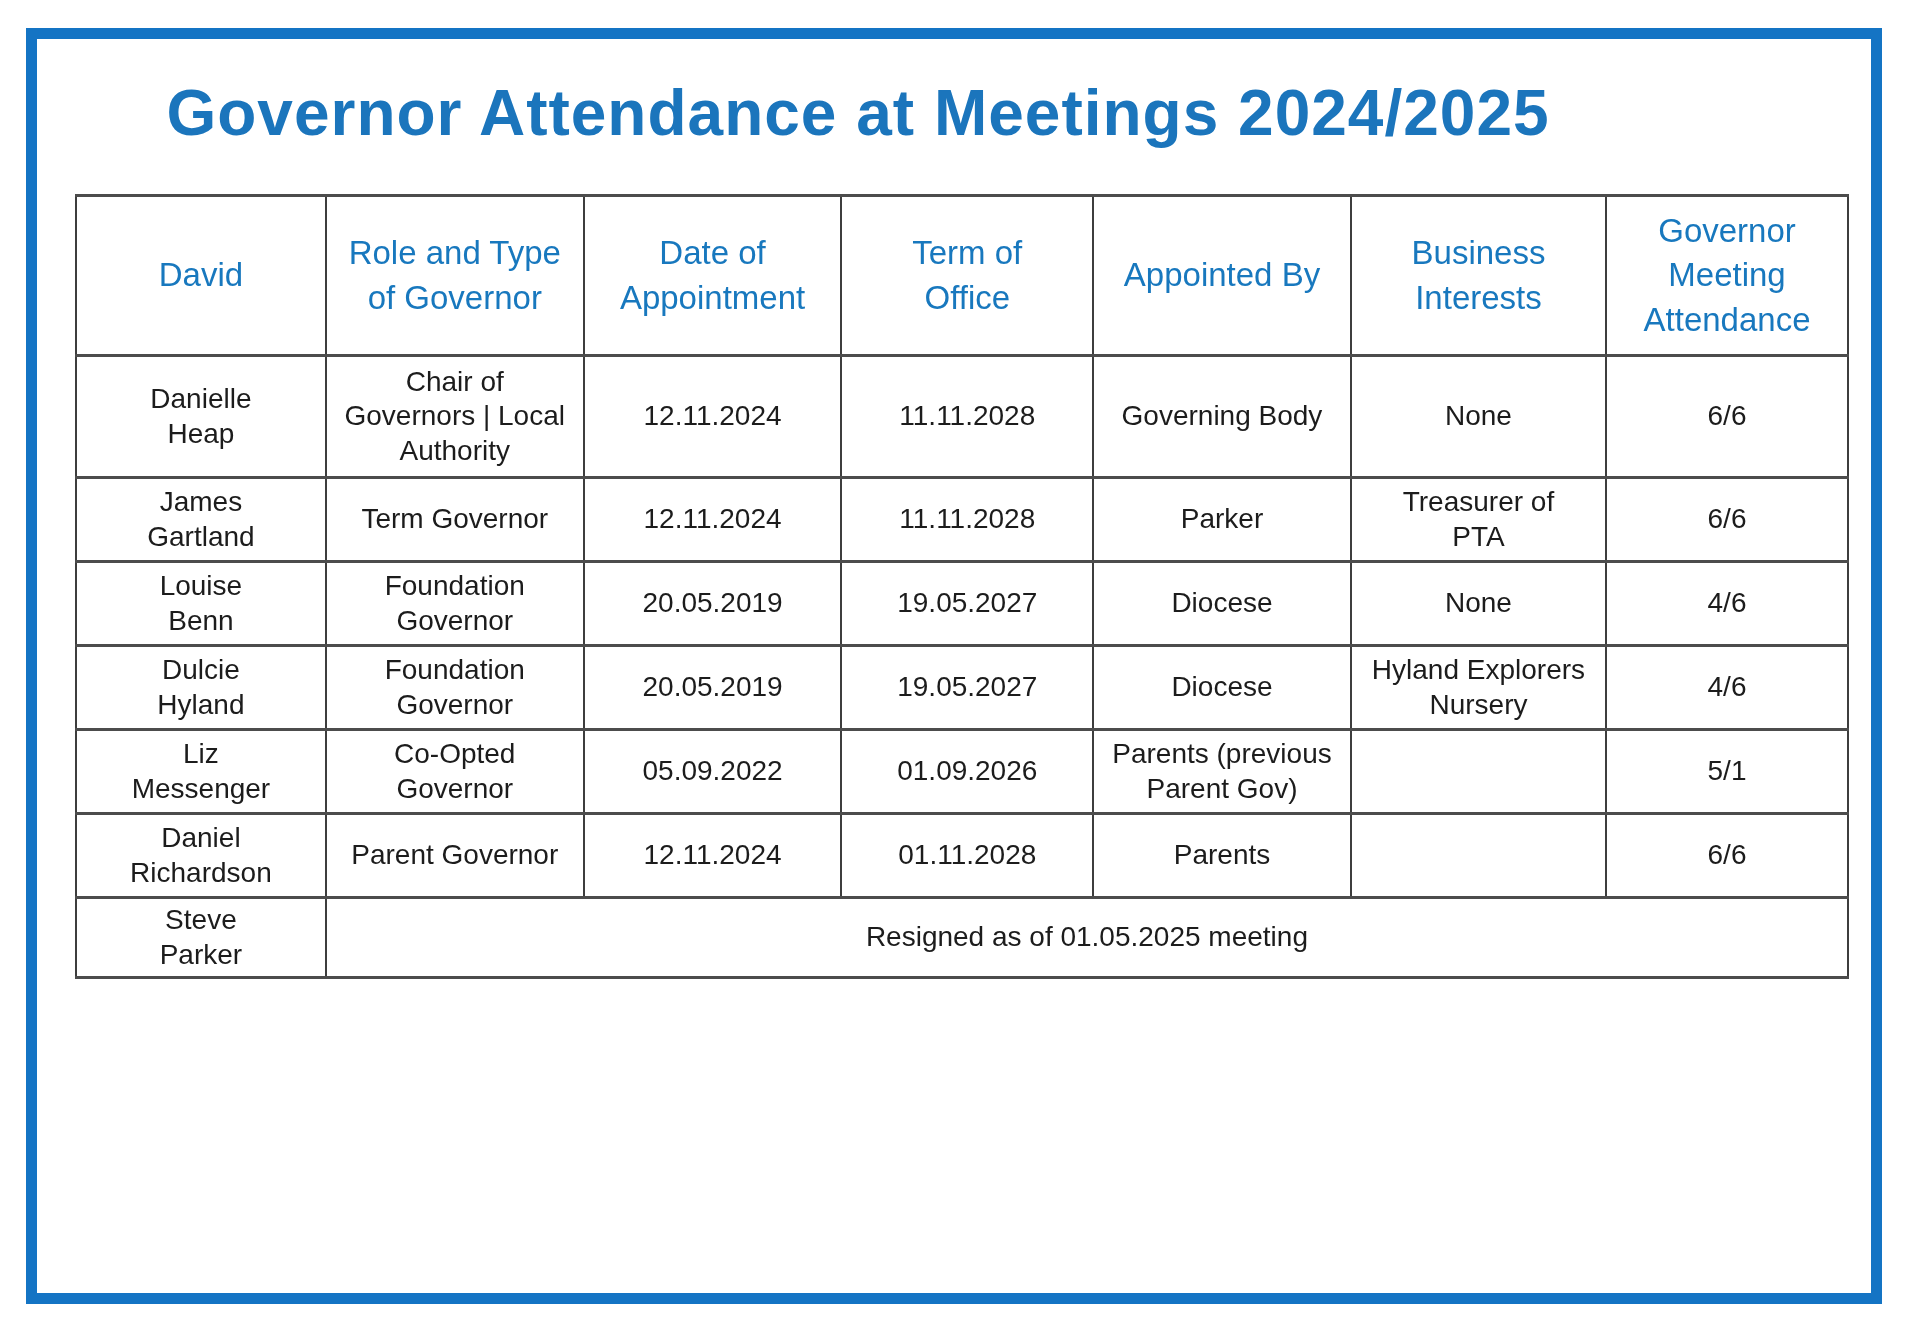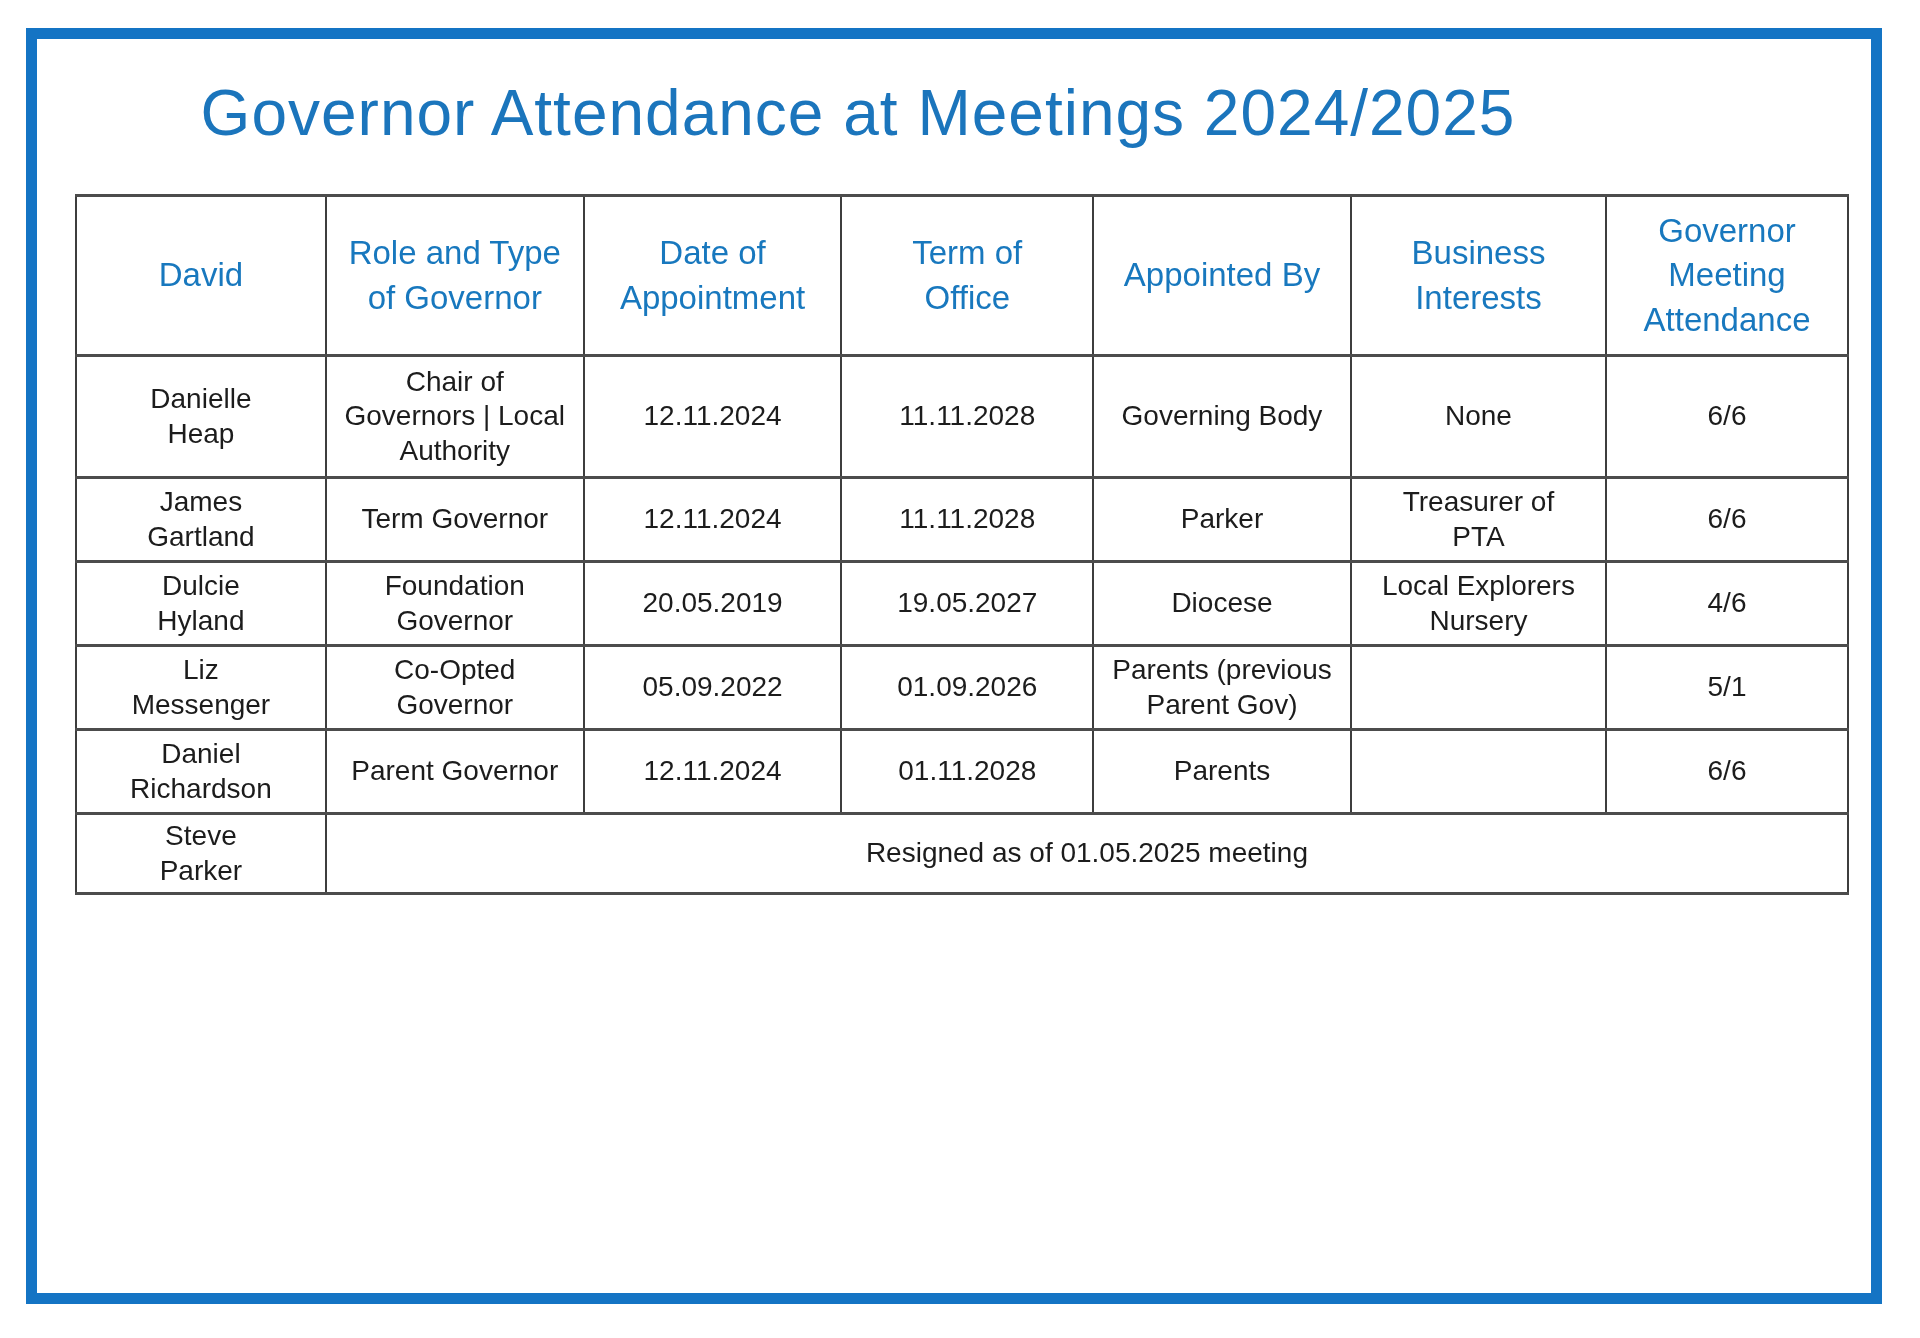--- a/index.html
+++ b/index.html
@@ -27,21 +27,21 @@
     box-sizing: border-box;
   }
   .title {
     position: absolute;
     top: 76px;
     left: 0;
     width: 1716px;
     text-align: center;
     color: #1b75bc;
     font-size: 64px;
-    font-weight: normal;
+    font-weight: bold;
     letter-spacing: 1px;
     white-space: nowrap;
   }
   .table-wrap {
     position: absolute;
     left: 75px;
     top: 194px;
     width: 1774px;
   }
   table.gov {
@@ -133,30 +133,41 @@
 Gartland</td>
           <td>Term Governor</td>
           <td>12.11.2024</td>
           <td>11.11.2028</td>
           <td>Parker</td>
           <td>Treasurer of
 PTA</td>
           <td>6/6</td>
         </tr>
 
+        <tr class="r-mid">
+          <td>Louise
+Benn</td>
+          <td>Foundation
+Governor</td>
+          <td>20.05.2019</td>
+          <td>19.05.2027</td>
+          <td>Diocese</td>
+          <td>None</td>
+          <td>4/6</td>
+        </tr>
 
         <tr class="r-mid">
           <td>Dulcie
 Hyland</td>
           <td>Foundation
 Governor</td>
           <td>20.05.2019</td>
           <td>19.05.2027</td>
           <td>Diocese</td>
-          <td>Local Explorers
+          <td>Hyland Explorers
 Nursery</td>
           <td>4/6</td>
         </tr>
 
         <tr class="r-mid">
           <td>Liz
 Messenger</td>
           <td>Co-Opted
 Governor</td>
           <td>05.09.2022</td>

